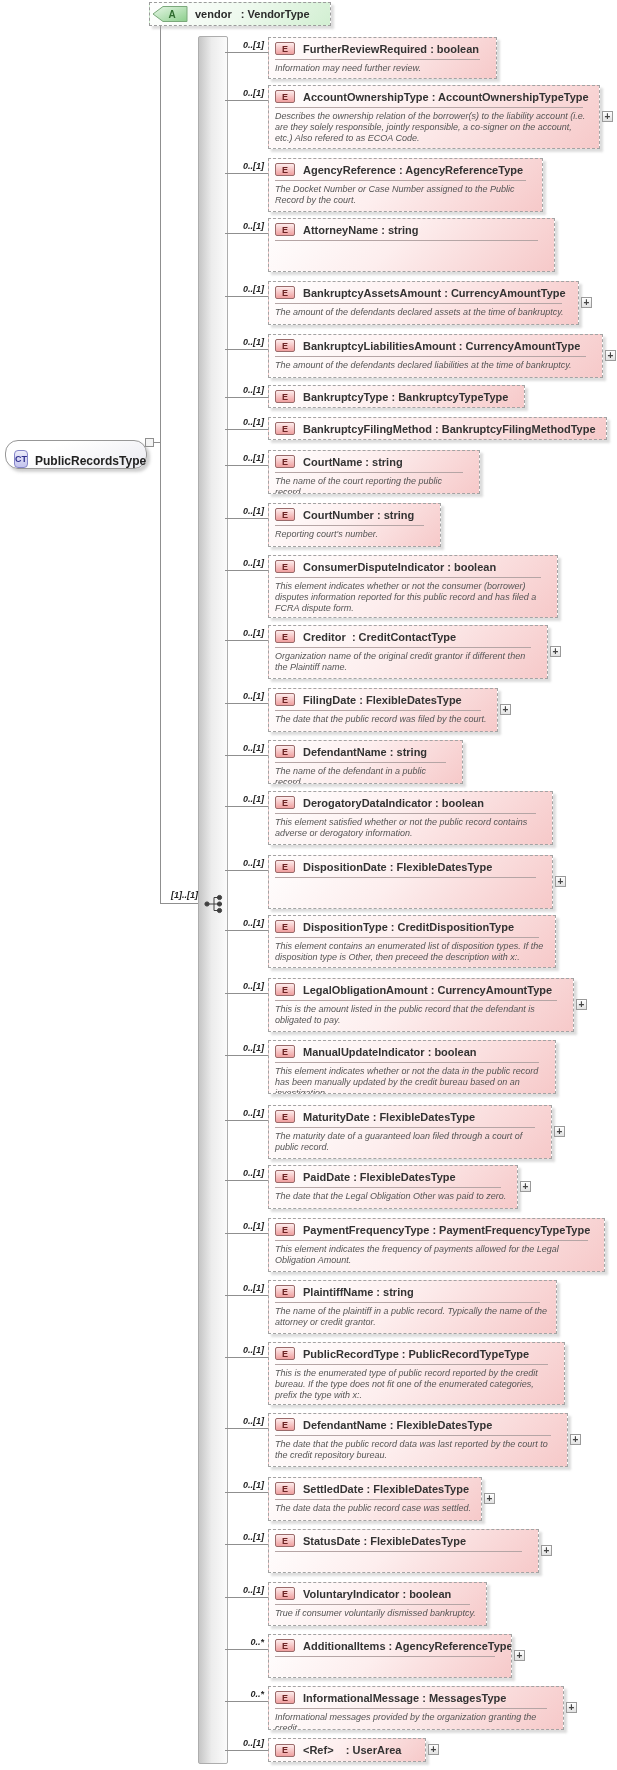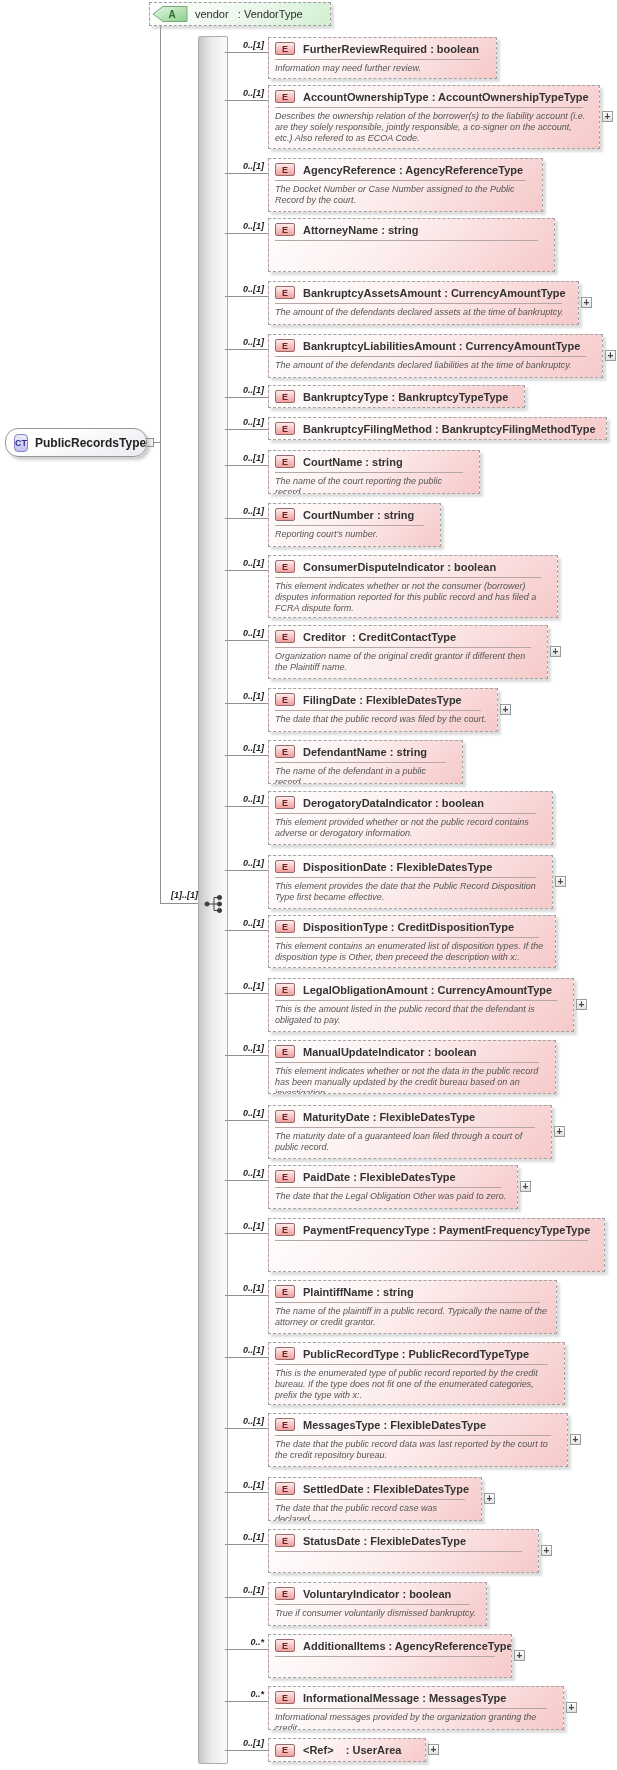--- a/index.html
+++ b/index.html
@@ -9,39 +9,39 @@
   .hline{height:1px;}
   .vline{width:1px;}
   
   #group-bar{position:absolute;left:198px;top:36px;width:28px;height:1726px;
     background:linear-gradient(to right,#c6c6c6,#ececec 45%,#fbfbfb);
     border:1px solid #adadad;border-radius:2px;}
   #seq-icon{position:absolute;left:204px;top:894px;}
   #seq-card{position:absolute;left:148px;top:890px;width:50px;text-align:right;
     font-style:italic;font-weight:bold;font-size:9px;color:#222;}
   
-  #ct-box{position:absolute;left:5px;top:428px;width:142px;height:29px;box-sizing:border-box;
+  #ct-box{position:absolute;left:5px;top:440px;width:142px;height:29px;box-sizing:border-box;
     border:1px solid #979797;border-radius:13px;
     background:linear-gradient(160deg,#ffffff 30%,#ebebf1);
     box-shadow:3px 3px 3px rgba(150,150,150,.45);
-    display:flex;align-items:center;gap:7px;padding:0 8px;}
+    display:flex;align-items:flex-end;gap:7px;padding:0 8px;}
   .ct-badge{display:inline-flex;align-items:center;justify-content:center;
     width:24px;height:16px;border:1px solid #8585c8;border-radius:4px;
     background:linear-gradient(#ecECfa,#c3c3ee);
     font-size:9px;font-weight:bold;color:#31318e;}
   .ct-label{font-size:12px;font-weight:bold;color:#222;white-space:pre;}
   #ct-conn-square{position:absolute;left:145px;top:438px;width:9px;height:9px;box-sizing:border-box;
     border:1px solid #8f8f8f;background:#f4f4f4;}
   
   #attr-box{position:absolute;left:149px;top:2px;width:182px;height:24px;box-sizing:border-box;
     border:1px dashed #9c9c9c;
     background:linear-gradient(135deg,#ffffff,#eef9ee 50%,#d2efd2);
     box-shadow:3px 3px 2px rgba(170,170,170,.4);
     display:flex;align-items:center;gap:7px;padding:0 6px 0 2px;}
-  .attr-title{font-size:11px;font-weight:normal;color:#2b2b2b;white-space:pre;}
+  .attr-title{font-size:11px;font-weight:bold;color:#2b2b2b;white-space:pre;}
   
   .conn{position:absolute;height:1px;background:#8f8f8f;left:225px;}
   .card{position:absolute;left:204px;width:60px;text-align:right;
     font-style:italic;font-weight:bold;font-size:9px;color:#222;}
   .ebox{position:absolute;left:268px;box-sizing:border-box;overflow:hidden;
     border:1px dashed #a3a3a3;
     background:linear-gradient(135deg,#ffffff 0%,#fdeeee 45%,#f6c9c9 100%);
     box-shadow:3px 3px 2px rgba(170,170,170,.4);
     display:flex;flex-direction:column;}
   .trow{display:flex;align-items:center;gap:8px;padding:0 6px;height:21px;flex:0 0 auto;}
@@ -261,32 +261,31 @@
   </div>
 
   <div class="conn" style="top: 806px; width: 43px;"></div>
   <div class="card" style="top: 794px;">0..[1]</div>
   <div class="ebox" style="top: 791px; height: 54px; width: 285px;">
     <div class="trow">
       <span class="ebadge">E</span>
       <span class="etitle">DerogatoryDataIndicator : boolean</span>
     </div>
     <div class="esep"></div>
-    <div class="edoc">This element provided whether or not the public record contains adverse or derogatory information.</div>
+    <div class="edoc">This element satisfied whether or not the public record contains adverse or derogatory information.</div>
   </div>
 
   <div class="conn" style="top: 870px; width: 43px;"></div>
   <div class="card" style="top: 858px;">0..[1]</div>
   <div class="ebox" style="top: 855px; height: 54px; width: 285px;">
     <div class="trow">
       <span class="ebadge">E</span>
       <span class="etitle">DispositionDate : FlexibleDatesType</span>
     </div>
     <div class="esep"></div>
-    <div class="edoc">This element provides the date that the Public Record Disposition Type first became effective.</div>
   </div>
   <div class="plus" style="left: 555px; top: 876px;">+</div>
 
   <div class="conn" style="top: 930px; width: 43px;"></div>
   <div class="card" style="top: 918px;">0..[1]</div>
   <div class="ebox" style="top: 915px; height: 53px; width: 288px;">
     <div class="trow">
       <span class="ebadge">E</span>
       <span class="etitle">DispositionType : CreditDispositionType</span>
     </div>
@@ -342,20 +341,21 @@
   <div class="plus" style="left: 520px; top: 1181px;">+</div>
 
   <div class="conn" style="top: 1233px; width: 43px;"></div>
   <div class="card" style="top: 1221px;">0..[1]</div>
   <div class="ebox" style="top: 1218px; height: 54px; width: 337px;">
     <div class="trow">
       <span class="ebadge">E</span>
       <span class="etitle">PaymentFrequencyType : PaymentFrequencyTypeType</span>
     </div>
     <div class="esep"></div>
+    <div class="edoc">This element indicates the frequency of payments allowed for the Legal Obligation Amount.</div>
   </div>
 
   <div class="conn" style="top: 1295px; width: 43px;"></div>
   <div class="card" style="top: 1283px;">0..[1]</div>
   <div class="ebox" style="top: 1280px; height: 54px; width: 289px;">
     <div class="trow">
       <span class="ebadge">E</span>
       <span class="etitle">PlaintiffName : string</span>
     </div>
     <div class="esep"></div>
@@ -371,36 +371,36 @@
     </div>
     <div class="esep"></div>
     <div class="edoc">This is the enumerated type of public record reported by the credit bureau. If the type does not fit one of the enumerated categories, prefix the type with x:.</div>
   </div>
 
   <div class="conn" style="top: 1428px; width: 43px;"></div>
   <div class="card" style="top: 1416px;">0..[1]</div>
   <div class="ebox" style="top: 1413px; height: 54px; width: 300px;">
     <div class="trow">
       <span class="ebadge">E</span>
-      <span class="etitle">MessagesType : FlexibleDatesType</span>
+      <span class="etitle">DefendantName : FlexibleDatesType</span>
     </div>
     <div class="esep"></div>
     <div class="edoc">The date that the public record data was last reported by the court to the credit repository bureau.</div>
   </div>
   <div class="plus" style="left: 570px; top: 1434px;">+</div>
 
   <div class="conn" style="top: 1492px; width: 43px;"></div>
   <div class="card" style="top: 1480px;">0..[1]</div>
   <div class="ebox" style="top: 1477px; height: 44px; width: 214px;">
     <div class="trow">
       <span class="ebadge">E</span>
       <span class="etitle">SettledDate : FlexibleDatesType</span>
     </div>
     <div class="esep"></div>
-    <div class="edoc">The date that the public record case was declared.</div>
+    <div class="edoc">The date data the public record case was settled.</div>
   </div>
   <div class="plus" style="left: 484px; top: 1493px;">+</div>
 
   <div class="conn" style="top: 1544px; width: 43px;"></div>
   <div class="card" style="top: 1532px;">0..[1]</div>
   <div class="ebox" style="top: 1529px; height: 44px; width: 271px;">
     <div class="trow">
       <span class="ebadge">E</span>
       <span class="etitle">StatusDate : FlexibleDatesType</span>
     </div>

